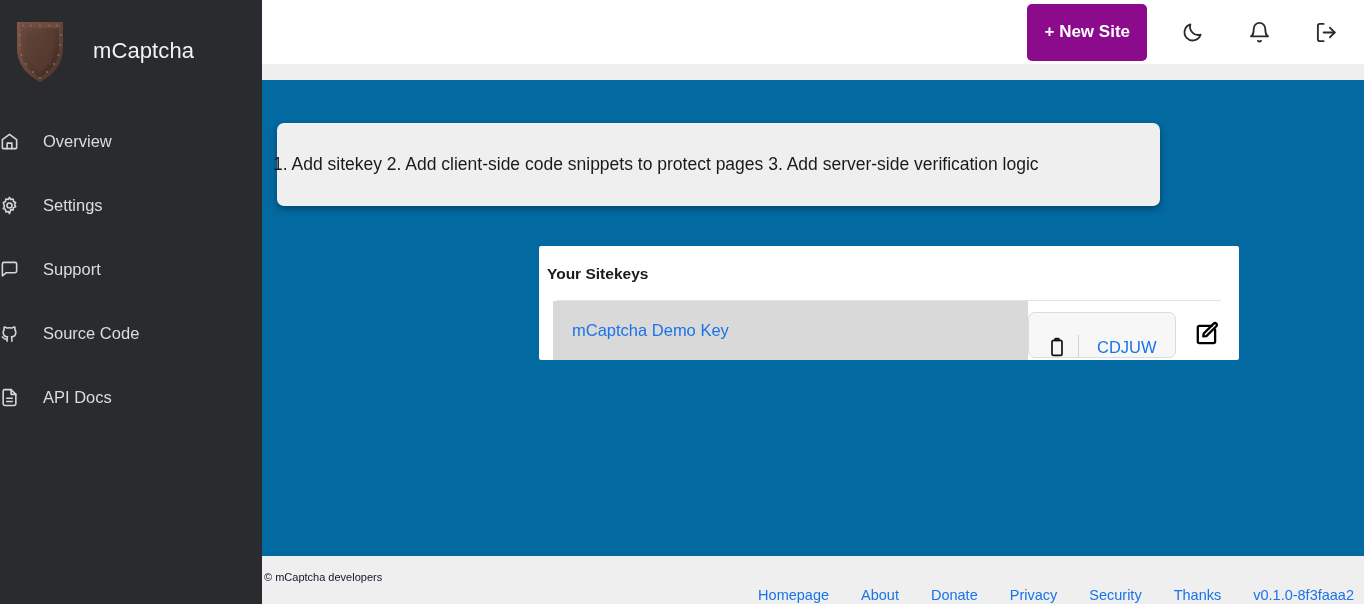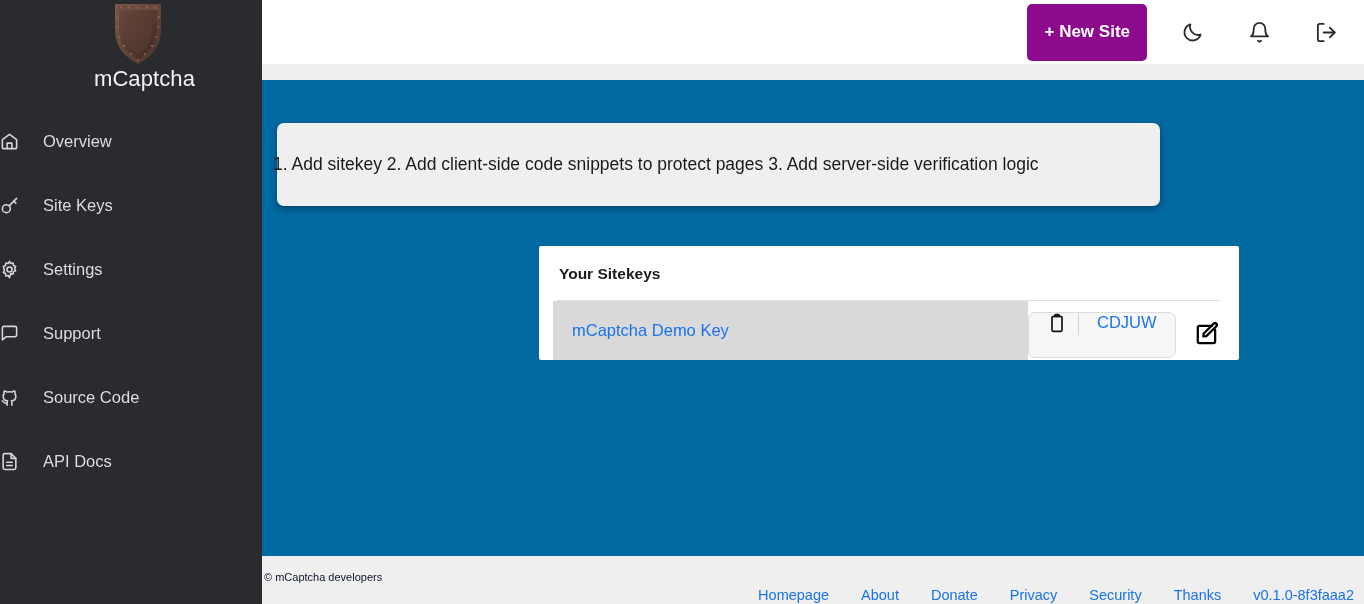--- a/index.html
+++ b/index.html
@@ -27,21 +27,20 @@
     background: #292b2f;
     z-index: 20;
   }
   #brand {
     position: absolute;
     left: 0; top: 0;
     width: 262px;
     height: 102px;
     display: flex;
     align-items: center;
-    flex-direction: column;
   }
   #brand-logo {
     width: 52px;
     height: 66px;
     margin-left: 14px;
     position: relative;
     flex: none;
   }
   .shield-svg { display: block; width: 52px; height: 66px; }
   #brand-title {
@@ -158,21 +157,21 @@
     left: 277px;
     top: 166px;
     width: 700px;
     background: #ffffff;
     border-radius: 2px;
   }
   #sitekeys-title {
     font-size: 15.5px;
     font-weight: 700;
     color: #1b1b1b;
-    padding: 19px 0 17px 20px;
+    padding: 19px 0 17px 8px;
   }
   #sitekeys-divider {
     height: 1px;
     background: #e2e2e2;
     margin: 0 18px;
   }
   #sitekey-row {
     position: relative;
     height: 59px;
     display: flex;
@@ -198,21 +197,21 @@
   #copy-pill {
     position: absolute;
     left: 489px;
     top: 11px;
     width: 148px;
     height: 46px;
     border: 1px solid #dcdcdc;
     border-radius: 7px;
     background: #f7f7f7;
     display: flex;
-    align-items: flex-start;
+    align-items: flex-end;
     cursor: pointer;
   }
   #clipboard-icon {
     width: 20px; height: 20px;
     margin-left: 18px;
     color: #111111;
     flex: none;
   }
   #clipboard-icon svg { display: block; width: 20px; height: 20px; }
   #pill-divider {
@@ -330,30 +329,20 @@
       <a class="nav-item">
         <span class="nav-icon">
           <svg viewBox="0 0 24 24" fill="none" stroke="currentColor" stroke-width="2" stroke-linecap="round" stroke-linejoin="round">
               <path d="M3 9.5 L12 3 L21 9.5 V20 a1 1 0 0 1-1 1H4a1 1 0 0 1-1-1Z"></path>
               <path d="M9 21v-7h6v7"></path>
             </svg>
         </span>
         <span class="nav-label">Overview</span>
       </a>
 
-      <a class="nav-item">
-        <span class="nav-icon">
-          <svg viewBox="0 0 24 24" fill="none" stroke="currentColor" stroke-width="2" stroke-linecap="round" stroke-linejoin="round">
-              <circle cx="8" cy="16" r="5"></circle>
-              <path d="M11.6 12.4 L21 3"></path>
-              <path d="M17.5 6.5 L20 9"></path>
-            </svg>
-        </span>
-        <span class="nav-label">Site Keys</span>
-      </a>
 
       <a class="nav-item">
         <span class="nav-icon">
           <svg viewBox="0 0 24 24" fill="none" stroke="currentColor" stroke-width="2" stroke-linecap="round" stroke-linejoin="round">
               <circle cx="12" cy="12" r="3.2"></circle>
               <path d="M12 1.8l1.6 2.6 3-.5.4 3 2.8 1.2-1.4 2.7 1.4 2.7-2.8 1.2-.4 3-3-.5L12 22.2l-1.6-2.6-3 .5-.4-3-2.8-1.2 1.4-2.7L4.2 8.1 7 6.9l.4-3 3 .5Z"></path>
             </svg>
         </span>
         <span class="nav-label">Settings</span>
       </a>

